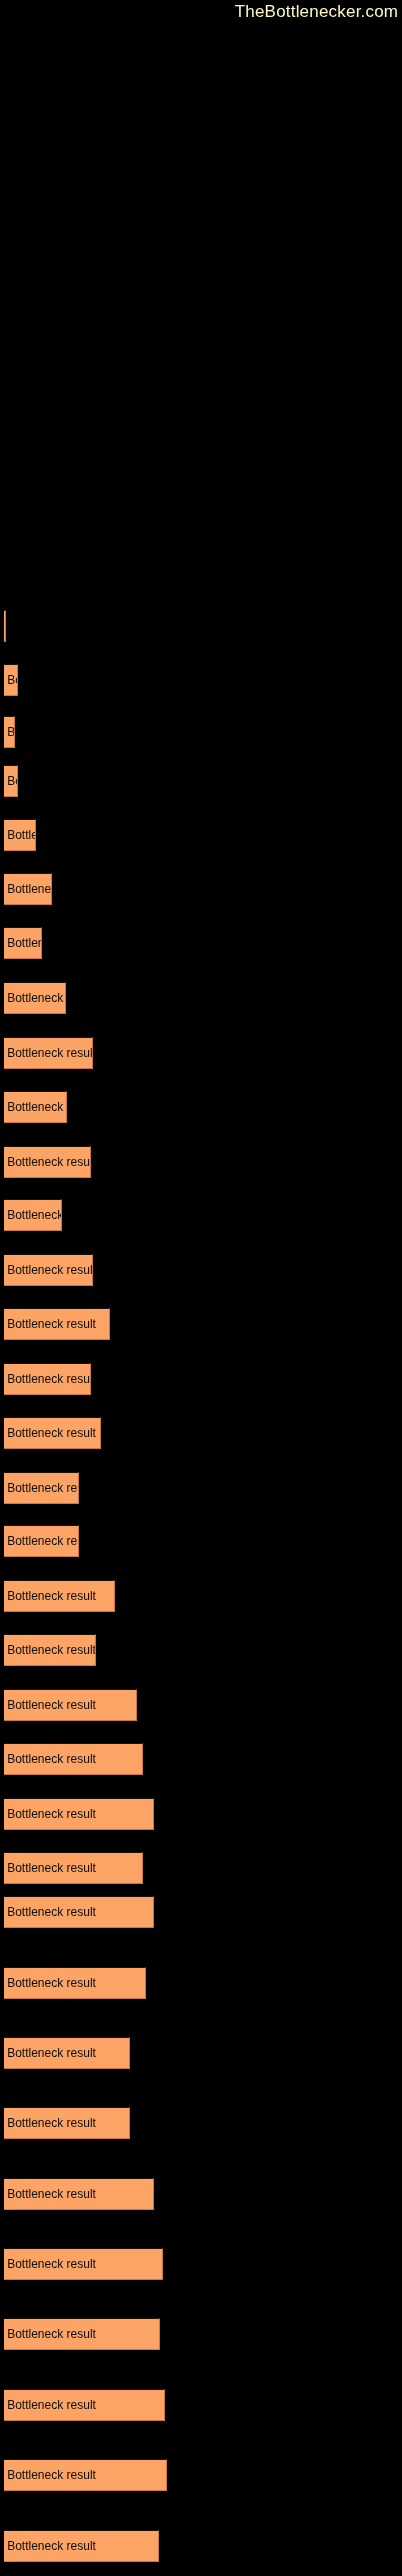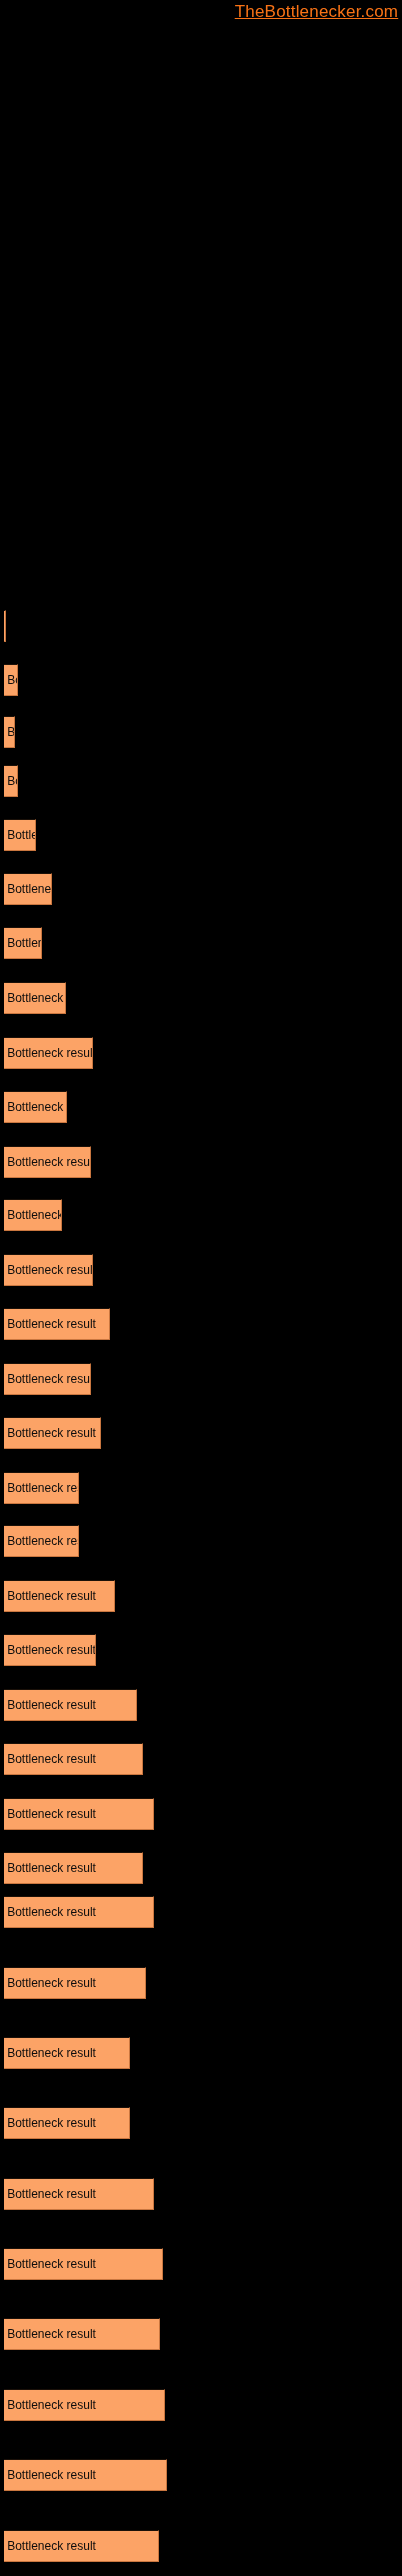--- a/index.html
+++ b/index.html
@@ -22,27 +22,26 @@
     top: 0;
     width: 403px;
     height: 2576px;
     background: #000000;
   }
 
   #watermark {
     position: absolute;
     right: 4.8px;
     top: 1.6px;
-    color: #f97316;
+    color: #fef9c3;
     font-size: 17px;
     font-family: "Liberation Sans", sans-serif;
     letter-spacing: 0.2px;
     white-space: nowrap;
     user-select: none;
-    text-decoration: underline;
   }
 
   #plot-area {
     position: absolute;
     left: 0;
     top: 0;
     width: 403px;
     height: 2576px;
   }
 

